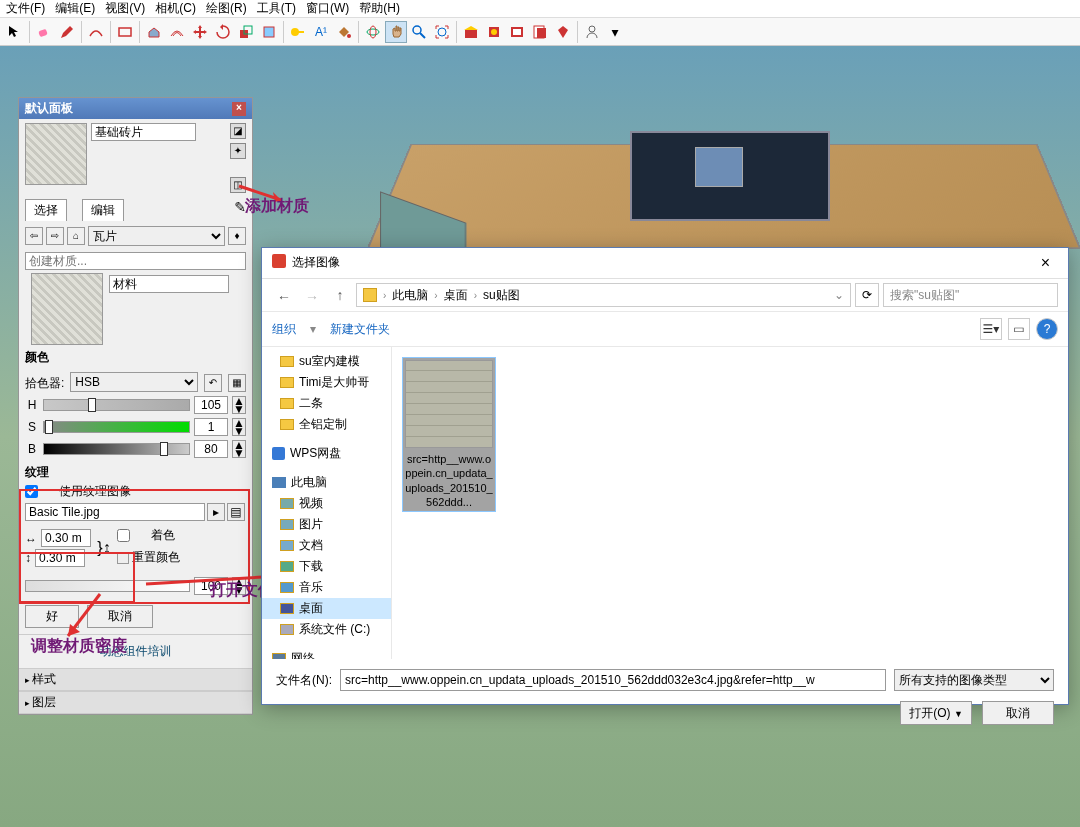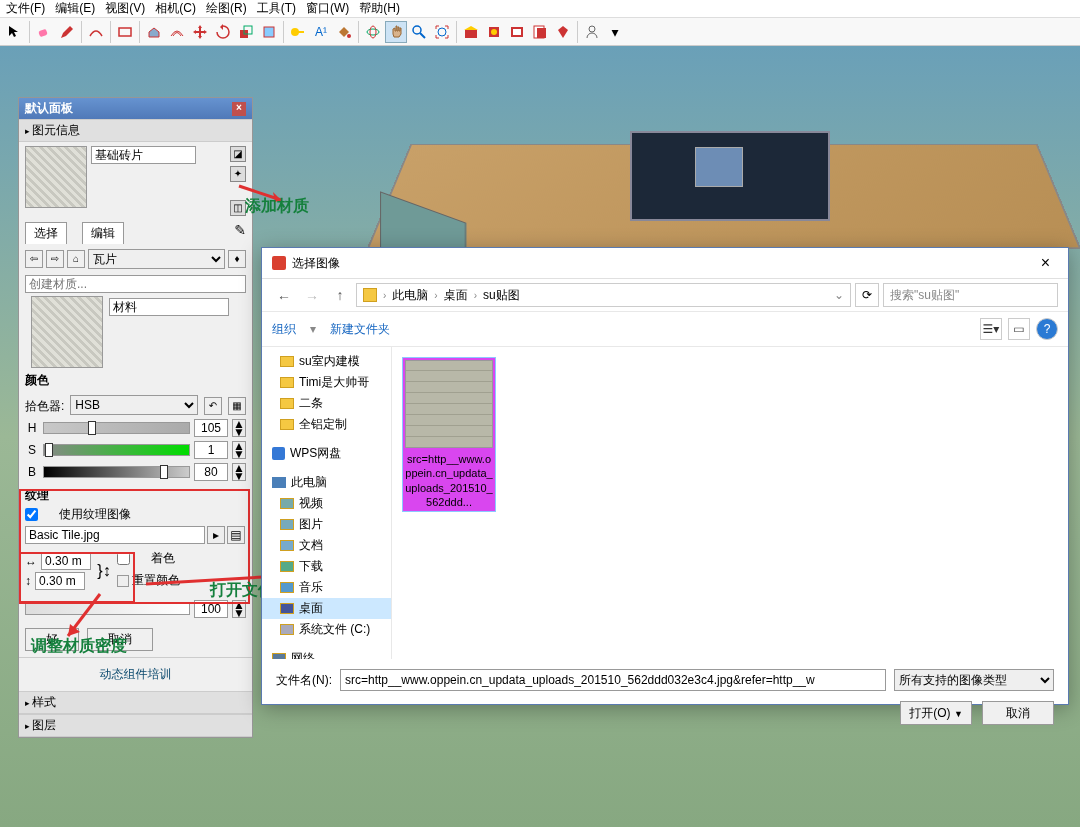--- a/index.html
+++ b/index.html
@@ -46,40 +46,40 @@
   .slider{flex:1;height:12px;border:1px solid #999;position:relative}
   .slider.s-hue{background:linear-gradient(to right,#c8c8c8,#aaa)}
   .slider.s-sat{background:linear-gradient(to right,#888,#0d0)}
   .slider.s-bri{background:linear-gradient(to right,#000,#ccc)}
   .slider .thumb{position:absolute;width:8px;height:14px;background:#fff;border:1px solid #333;top:-2px}
   .num-in{width:34px;height:18px;border:1px solid #999;text-align:center}
   .spin{width:14px;height:18px;border:1px solid #999;font-size:7px;display:flex;flex-direction:column}
   .spin div{flex:1;text-align:center;line-height:8px;cursor:pointer;background:#eee}
 
   .red-box{position:absolute;border:2px solid #e03030;pointer-events:none}
-  .red-ann{position:absolute;color:#15803d;font-size:16px;font-weight:bold;pointer-events:none}
+  .red-ann{position:absolute;color:#701a75;font-size:16px;font-weight:bold;pointer-events:none}
   .red-arrow{position:absolute;pointer-events:none}
 
   .tex-sec{padding:4px 6px}
   .tex-sec .t-hdr{font-weight:bold;margin-bottom:2px}
   .tex-sec label{display:flex;align-items:center;gap:21px;margin-bottom:3px}
   .tex-sec input[type=text]{width:180px;height:18px;border:1px solid #999;padding:0 3px}
   .browse-ic{width:18px;height:18px;border:1px solid #999;background:#eee;display:inline-block;text-align:center;line-height:16px;cursor:pointer}
   .dims{display:flex;flex-direction:column;gap:2px}
   .dims-row{display:flex;align-items:center;gap:4px}
   .dims-row input{width:50px;height:18px;border:1px solid #999;padding:0 3px}
   .chain{font-size:16px;width:14px;text-align:center}
   .btn{padding:2px 20px;border:1px solid #999;background:#f0f0f0;cursor:pointer}
   .btn-row{display:flex;gap:8px;padding:6px;justify-content:flex-start}
 
   .dyn-train{padding:8px 0;text-align:center;color:#0c4a6e;border-top:1px solid #ccc}
 
   
   .filedlg{position:absolute;left:261px;top:247px;width:808px;height:458px;background:#fff;border:1px solid #5a7ab0;box-shadow:0 4px 20px rgba(0,0,0,.3)}
-  .fd-title{display:flex;align-items:center;gap:6px;padding:6px 10px;border-bottom:1px solid #e0e0e0}
+  .fd-title{display:flex;align-items:flex-start;gap:6px;padding:6px 10px;border-bottom:1px solid #e0e0e0}
   .fd-title .su-ico{width:14px;height:14px;background:#d94030;border-radius:2px}
   .fd-title .ttl{flex:1;font-size:12px}
   .fd-title .x{font-size:16px;padding:0 8px;cursor:pointer}
   .fd-nav{display:flex;align-items:center;gap:4px;padding:4px 10px;border-bottom:1px solid #e8e8e8}
   .nav-ar{width:24px;height:24px;text-align:center;line-height:24px;font-size:14px;cursor:pointer;color:#555}
   .crumb{flex:1;display:flex;align-items:center;gap:4px;border:1px solid #ccc;height:24px;padding:0 6px;font-size:12px}
   .crumb .fld-ic{width:14px;height:14px;background:#f5c842;border:1px solid #d0a020}
   .crumb .ar{color:#888;font-size:10px;margin:0 2px}
   .crumb .dd{margin-left:auto;color:#888}
   .refresh{width:24px;height:24px;border:1px solid #ccc;text-align:center;line-height:22px;cursor:pointer}
@@ -92,21 +92,21 @@
   .tree-item{display:flex;align-items:center;gap:5px;padding:2px 6px 2px 18px;cursor:pointer}
   .tree-item.sel{background:#cce8ff}
   .tree-item .i{width:14px;height:11px;background:#f5c842;border:1px solid #d0a020}
   .tree-item .i.wps{background:#3478d6;border-radius:2px;border:none;width:13px;height:13px}
   .tree-item .i.pc{background:#4a7fb8;border:none}
   .tree-item .i.dsk{background:#459}
   .tree-item .i.net{background:#5a7a9a}
   .tree-item.l1{padding-left:10px}
   .fd-files{flex:1;padding:10px;display:flex;gap:12px;align-items:flex-start}
   .file-card{width:94px;text-align:center;cursor:pointer}
-  .file-card.sel{background:#d946ef;border:1px solid #8cc8ff;padding:2px}
+  .file-card.sel{background:#a3a3a3;border:1px solid #8cc8ff;padding:2px}
   .thumb{width:88px;height:88px;background:repeating-linear-gradient(0deg,#b8b8a8,#b8b8a8 10px,#a0a090 10px,#a0a090 11px),repeating-linear-gradient(90deg,transparent,transparent 10px,#a0a090 10px,#a0a090 11px);border:1px solid #999;margin:0 auto 4px}
   .file-card .fname{font-size:11px;line-height:1.3;word-break:break-all}
   .fd-footer{padding:10px 14px;display:flex;flex-direction:column;gap:10px}
   .fd-fn-row{display:flex;align-items:center;gap:8px}
   .fd-fn-row .lbl{font-size:12px}
   .fd-fn-row input{flex:1;height:22px;border:1px solid #999;padding:0 4px}
   .fd-fn-row select{width:160px;height:22px;border:1px solid #999}
   .fd-btns{display:flex;justify-content:flex-end;gap:10px}
   .fd-btns button{width:72px;height:24px;border:1px solid #999;background:#f0f0f0;cursor:pointer}
 </style>
@@ -276,21 +276,20 @@
     <div class="blue-sq"></div>
     <div class="wall"></div>
   </div>
 </div>
 
 <div class="panel">
   <div class="panel-hdr">
     <span>默认面板</span>
     <span class="x">×</span>
   </div>
-  <div class="sect-hdr">图元信息</div>
 
   <div class="mat-body">
     <div class="swatch-lg"></div>
     <div class="mat-right">
       <input value="基础砖片" style="">
     </div>
     <div class="ico-col">
       <div class="ico-sm">◪</div>
       <div class="ico-sm">✦</div>
       <div class="ico-sm" style="margin-top:14px">◫</div>

